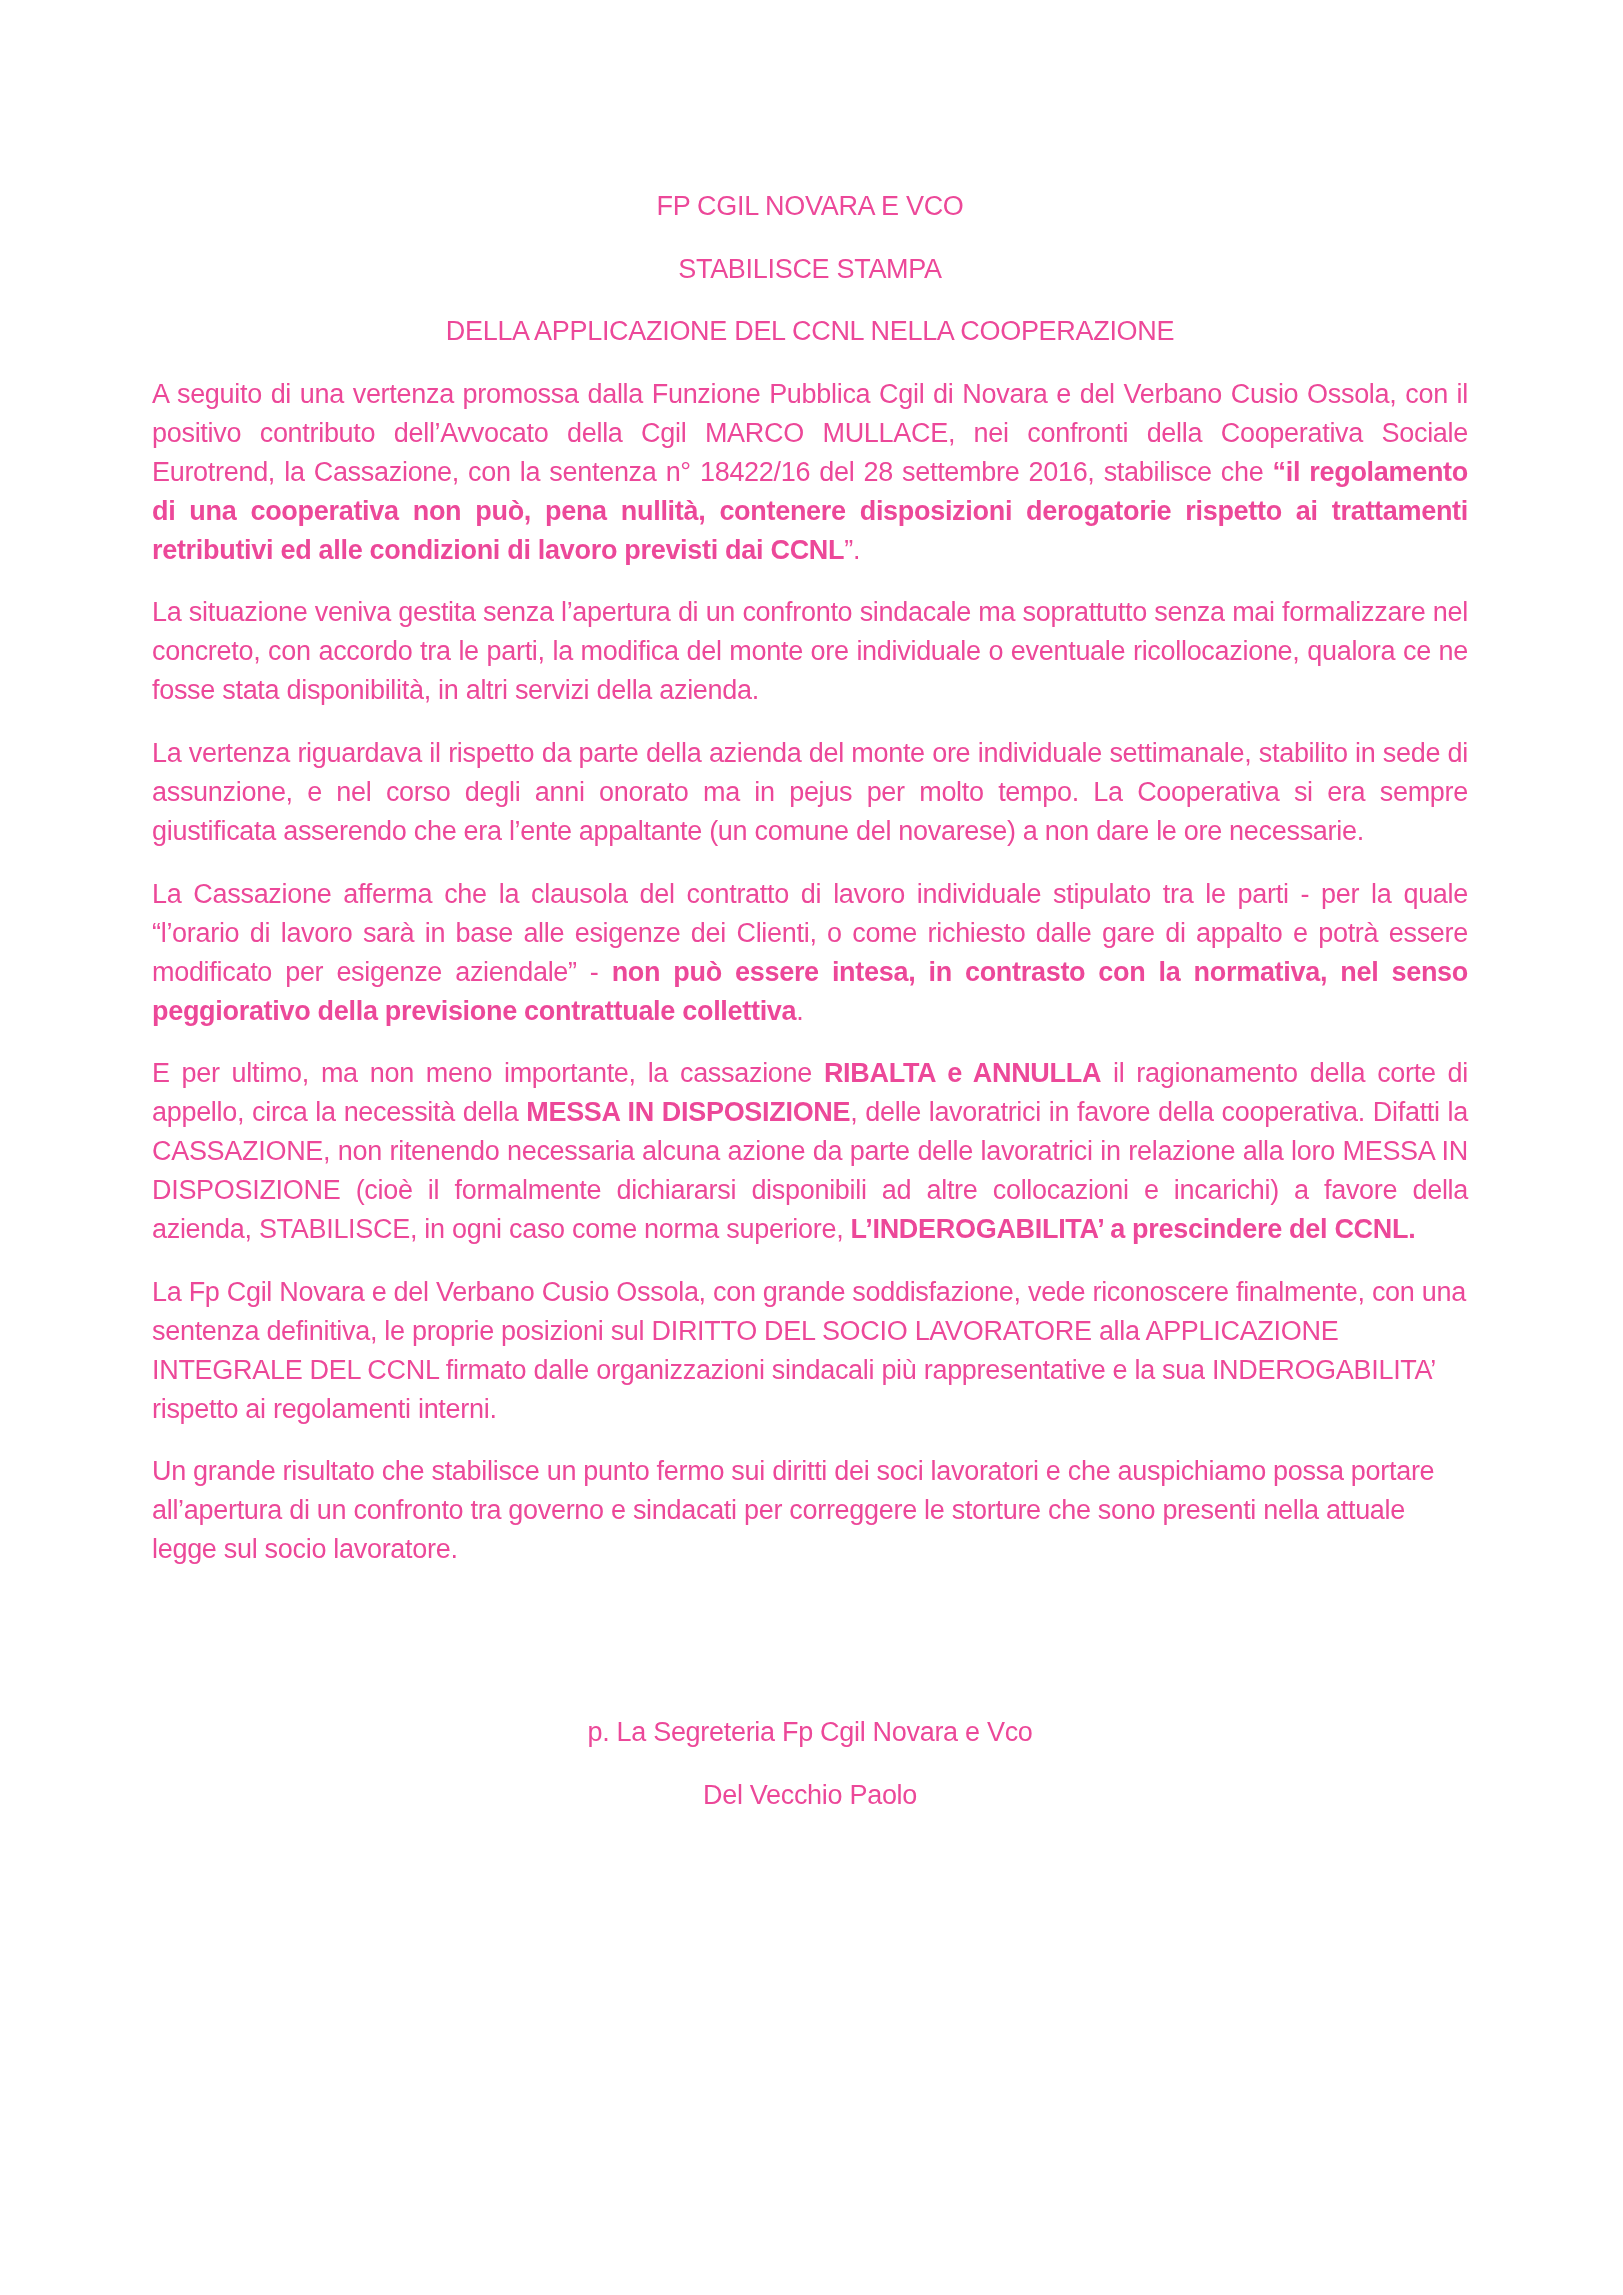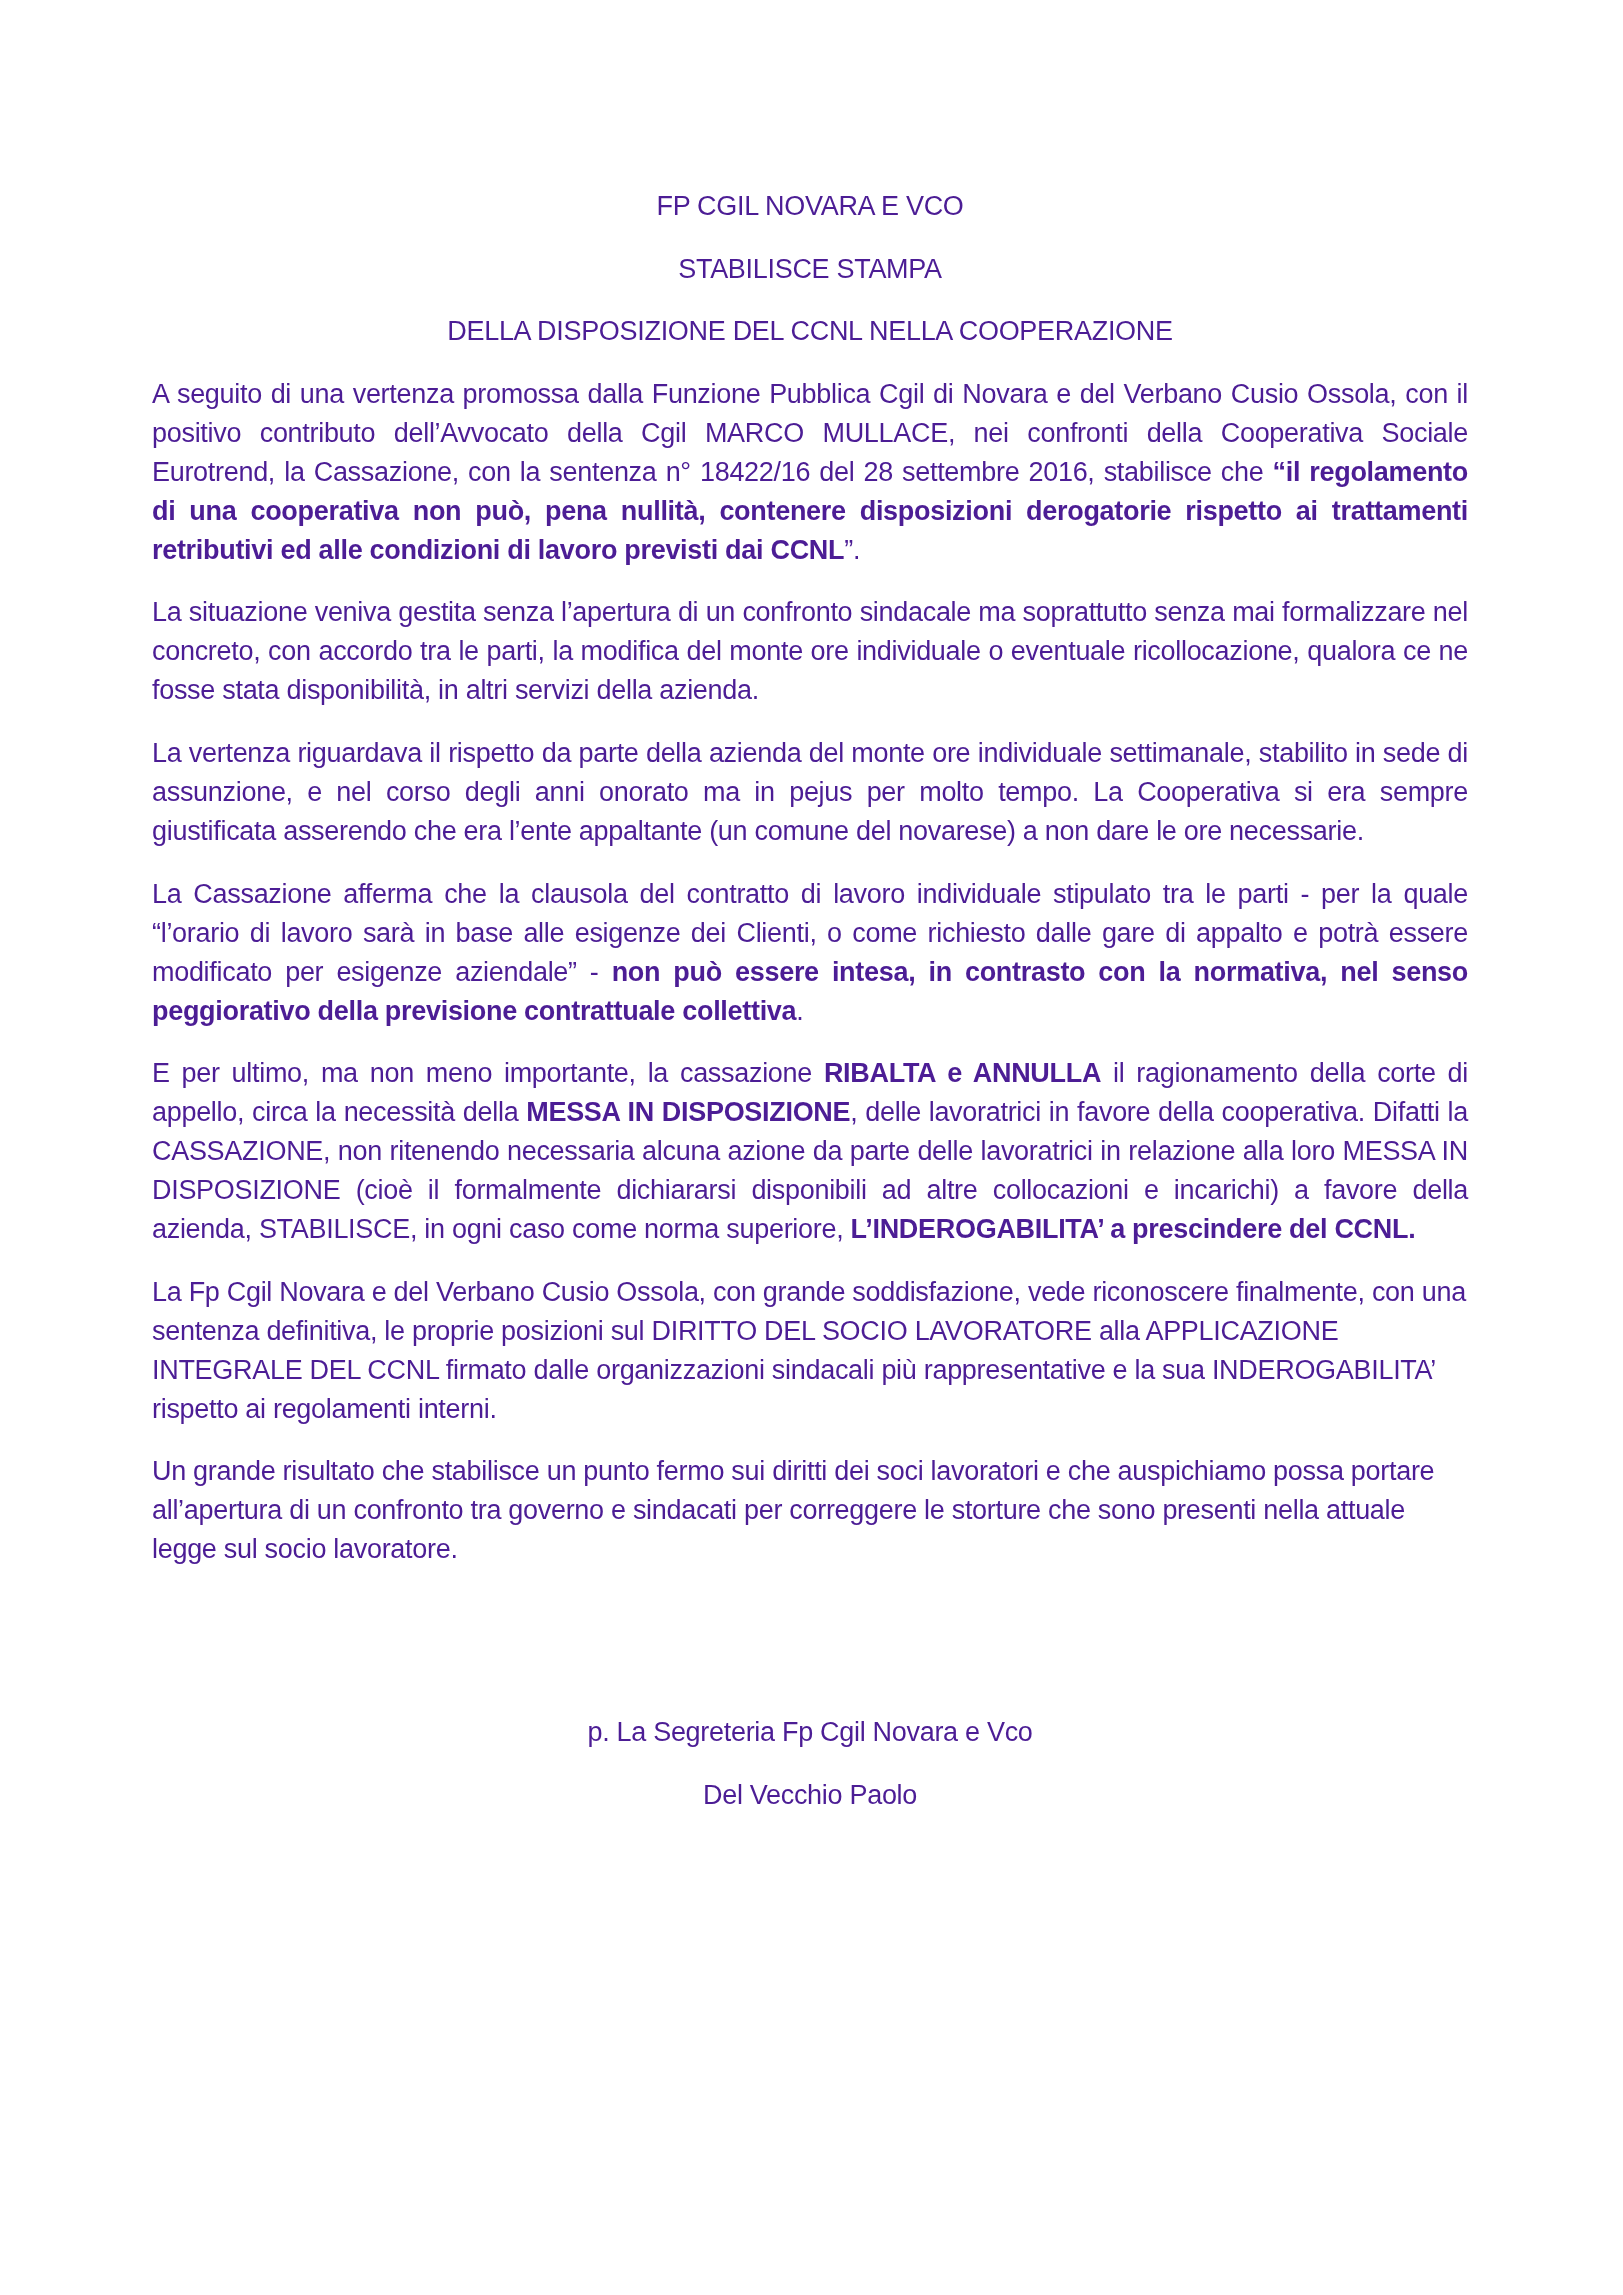--- a/index.html
+++ b/index.html
@@ -8,39 +8,39 @@
     position: relative;
     width: 1623px;
     height: 2295px;
     box-sizing: border-box;
     background: #ffffff;
     padding: 187px 155px 0 152px;
     font-family: "Liberation Sans", sans-serif;
     font-size: 27px;
     line-height: 39px;
     letter-spacing: -0.3px;
-    color: #4c1d95;
+    color: #ec4899;
     overflow: hidden;
   }
   .page p { margin: 0 0 23.6px 0; }
   .heading { text-align: center; }
   .para-justify { text-align: justify; }
   .para-left { text-align: left; }
   .sig { text-align: center; }
   .b { font-weight: bold; }
   .sig-spacer { height: 120px; }
 </style>
 </head>
 <body>
 
 <div class="page">
 
   <p class="heading">FP CGIL NOVARA E VCO</p>
   <p class="heading">STABILISCE STAMPA</p>
-  <p class="heading">DELLA DISPOSIZIONE DEL CCNL NELLA COOPERAZIONE</p>
+  <p class="heading">DELLA APPLICAZIONE DEL CCNL NELLA COOPERAZIONE</p>
 
   <p class="para-justify"><span>A seguito di una vertenza promossa dalla Funzione Pubblica Cgil di Novara e del Verbano Cusio Ossola, con il positivo contributo dell’Avvocato della Cgil MARCO MULLACE, nei confronti della Cooperativa Sociale Eurotrend, la Cassazione, con la sentenza n° 18422/16 del 28 settembre 2016,  stabilisce che  </span><span class="b">“il regolamento di una cooperativa non può, pena nullità, contenere disposizioni derogatorie rispetto ai trattamenti retributivi ed alle condizioni di lavoro previsti dai CCNL</span><span>”.</span></p>
   <p class="para-justify"><span>La situazione veniva gestita senza l’apertura di un confronto sindacale ma soprattutto senza mai formalizzare nel concreto, con accordo tra le parti, la modifica del monte ore individuale o eventuale ricollocazione, qualora ce ne fosse stata disponibilità, in altri servizi della azienda.</span></p>
   <p class="para-justify"><span>La vertenza riguardava il rispetto da parte della azienda del monte ore individuale settimanale, stabilito in sede di assunzione, e nel corso degli anni onorato ma in pejus per molto tempo. La Cooperativa si era sempre giustificata asserendo che era l’ente appaltante (un comune del novarese) a non dare le ore necessarie.</span></p>
   <p class="para-justify"><span>La Cassazione afferma che la clausola del contratto di lavoro individuale stipulato tra le parti - per la quale “l’orario di lavoro sarà in base alle esigenze dei Clienti, o come richiesto dalle gare di appalto e potrà essere modificato per esigenze aziendale” -  </span><span class="b">non può essere intesa, in contrasto con la normativa, nel senso peggiorativo della previsione contrattuale collettiva</span><span>.</span></p>
   <p class="para-justify"><span>E per ultimo, ma non meno importante, la cassazione </span><span class="b">RIBALTA e ANNULLA</span><span> il ragionamento della corte di appello, circa la necessità della </span><span class="b">MESSA IN DISPOSIZIONE</span><span>, delle lavoratrici in favore della cooperativa. Difatti la CASSAZIONE, non ritenendo necessaria alcuna azione da parte delle lavoratrici in relazione alla loro MESSA IN DISPOSIZIONE (cioè il formalmente dichiararsi disponibili ad altre collocazioni e incarichi) a favore della azienda, STABILISCE, in ogni caso come norma superiore, </span><span class="b">L’INDEROGABILITA’ a prescindere del CCNL.</span></p>
   <p class="para-left"><span>La Fp Cgil Novara e del Verbano Cusio Ossola, con grande soddisfazione, vede riconoscere finalmente, con una sentenza definitiva, le proprie posizioni sul DIRITTO DEL SOCIO LAVORATORE alla APPLICAZIONE INTEGRALE DEL CCNL firmato dalle organizzazioni sindacali più rappresentative e la sua INDEROGABILITA’ rispetto ai regolamenti interni.</span></p>
   <p class="para-left"><span>Un grande risultato che stabilisce un punto fermo sui diritti dei soci lavoratori e che auspichiamo possa portare all’apertura di un confronto tra governo e sindacati per correggere le storture che sono presenti nella attuale legge sul socio lavoratore.</span></p>
 
   <div class="sig-spacer"></div>

